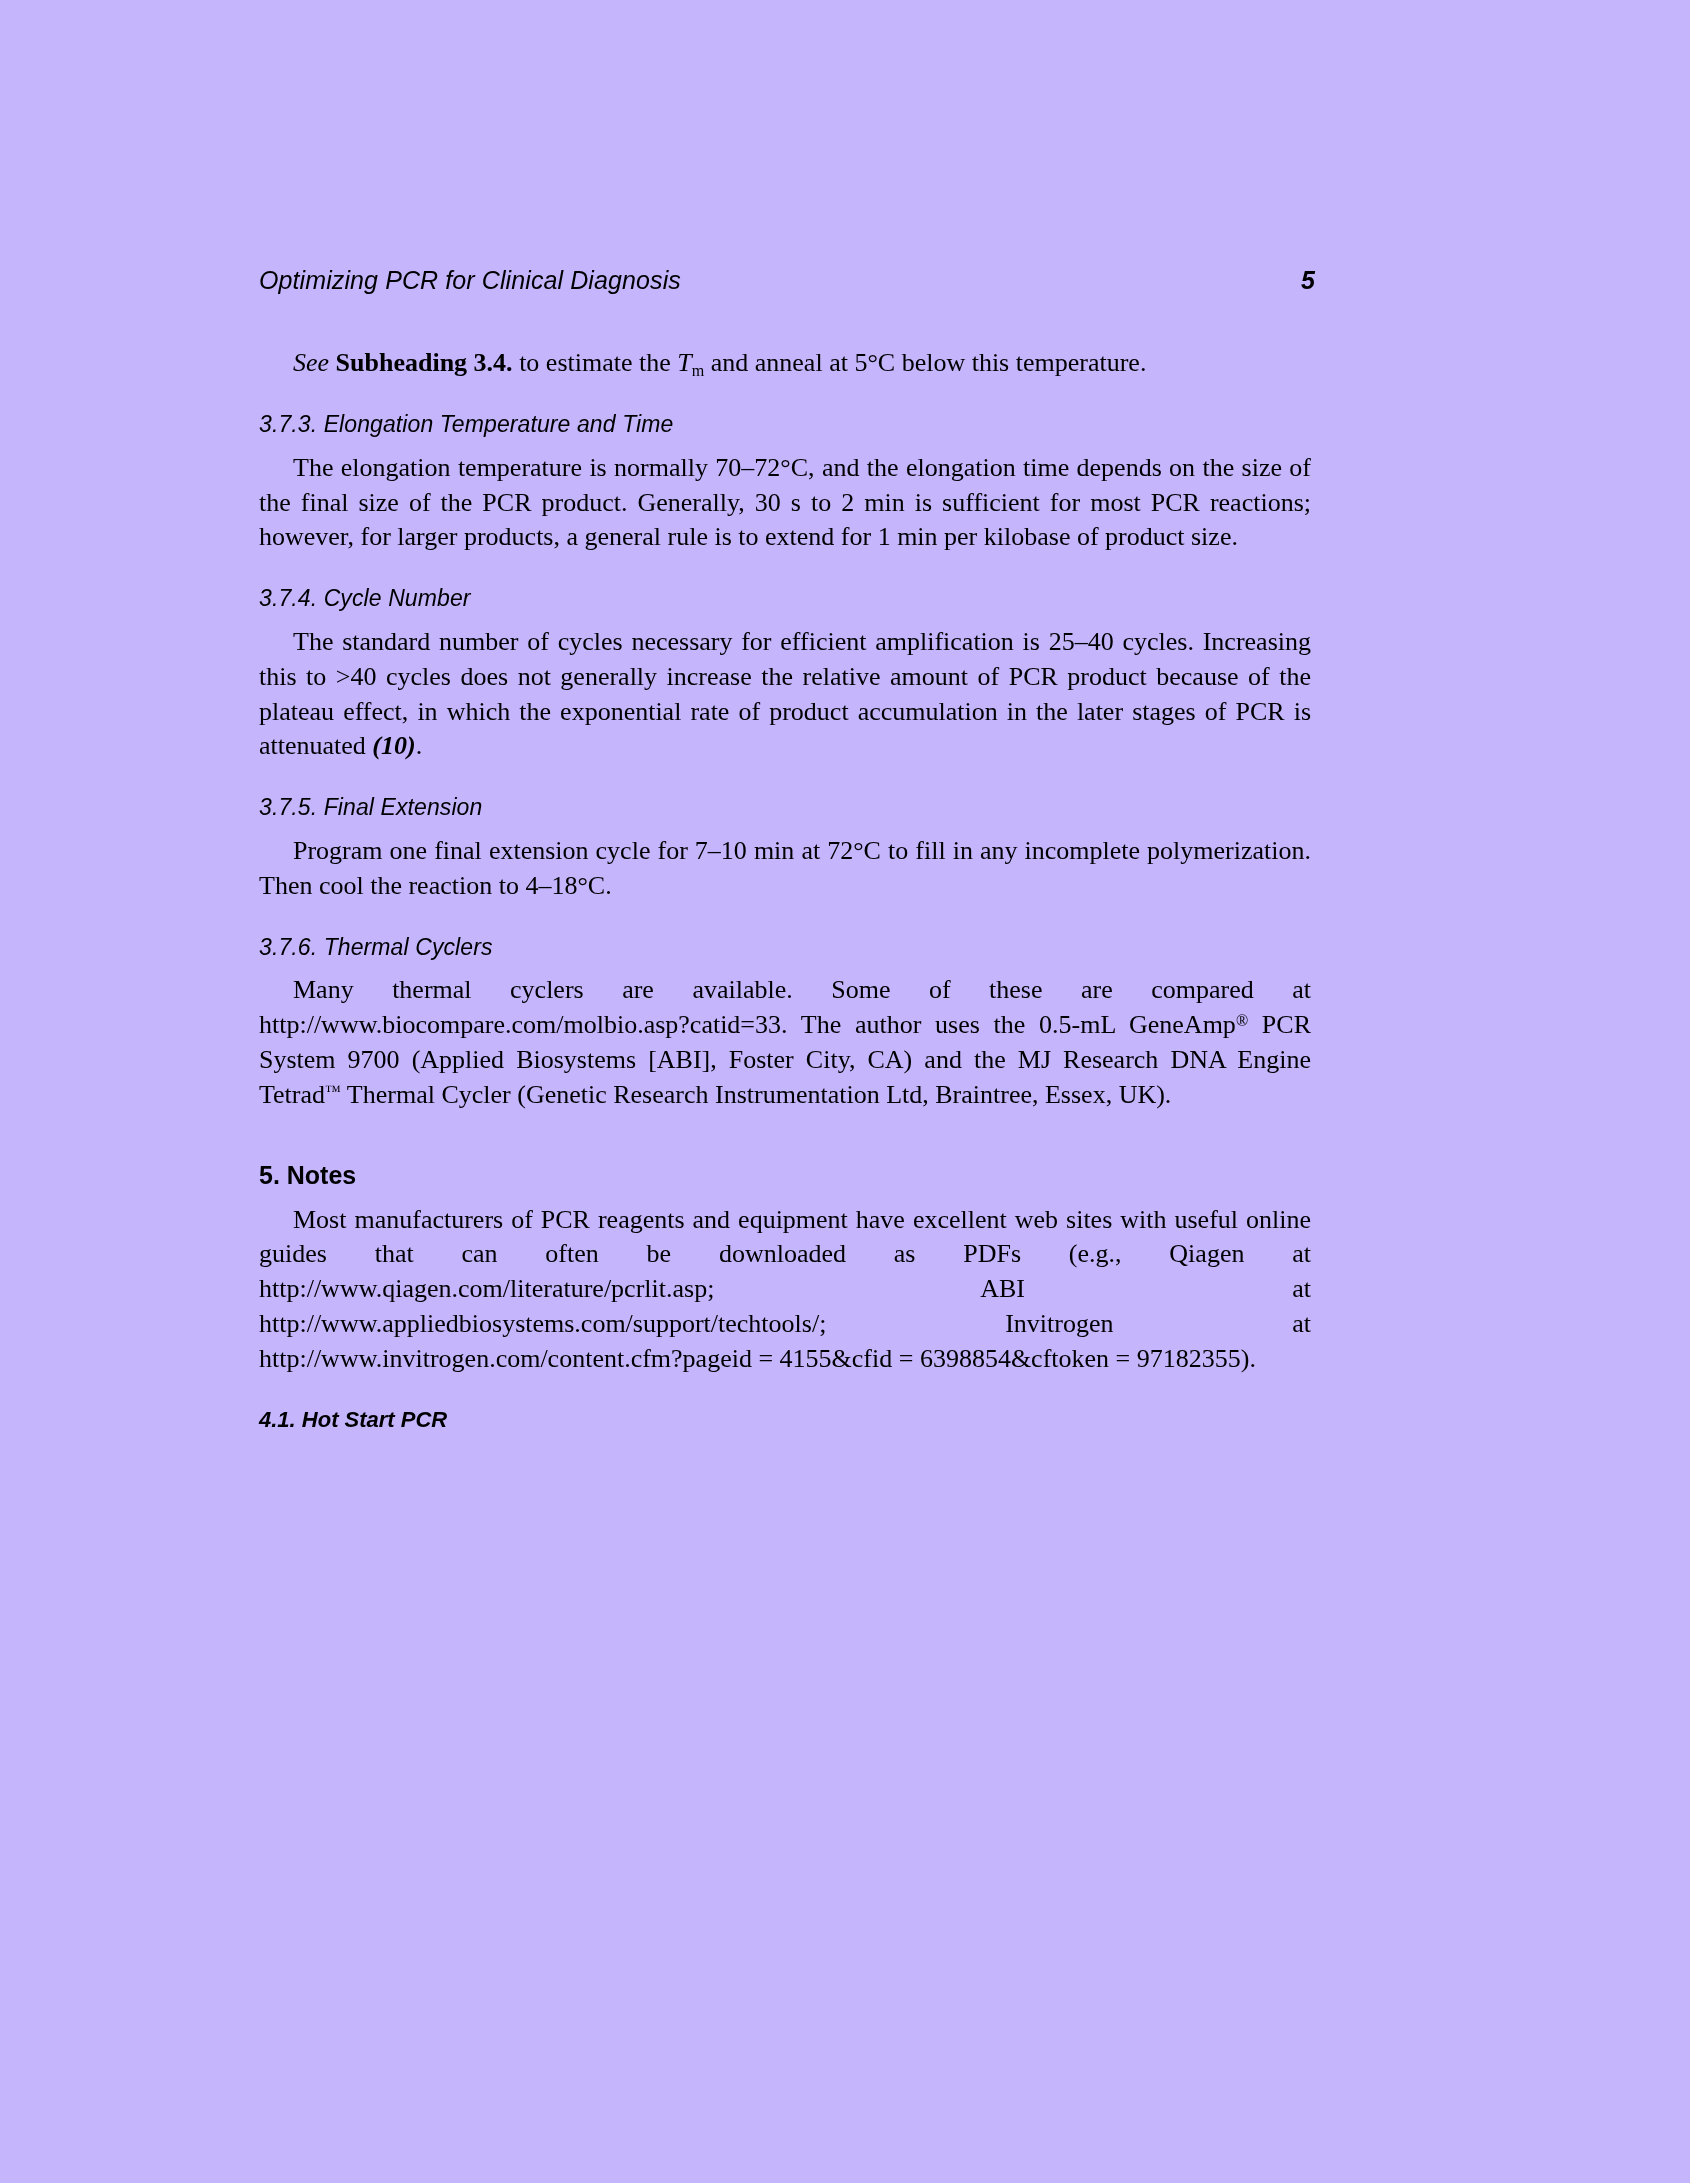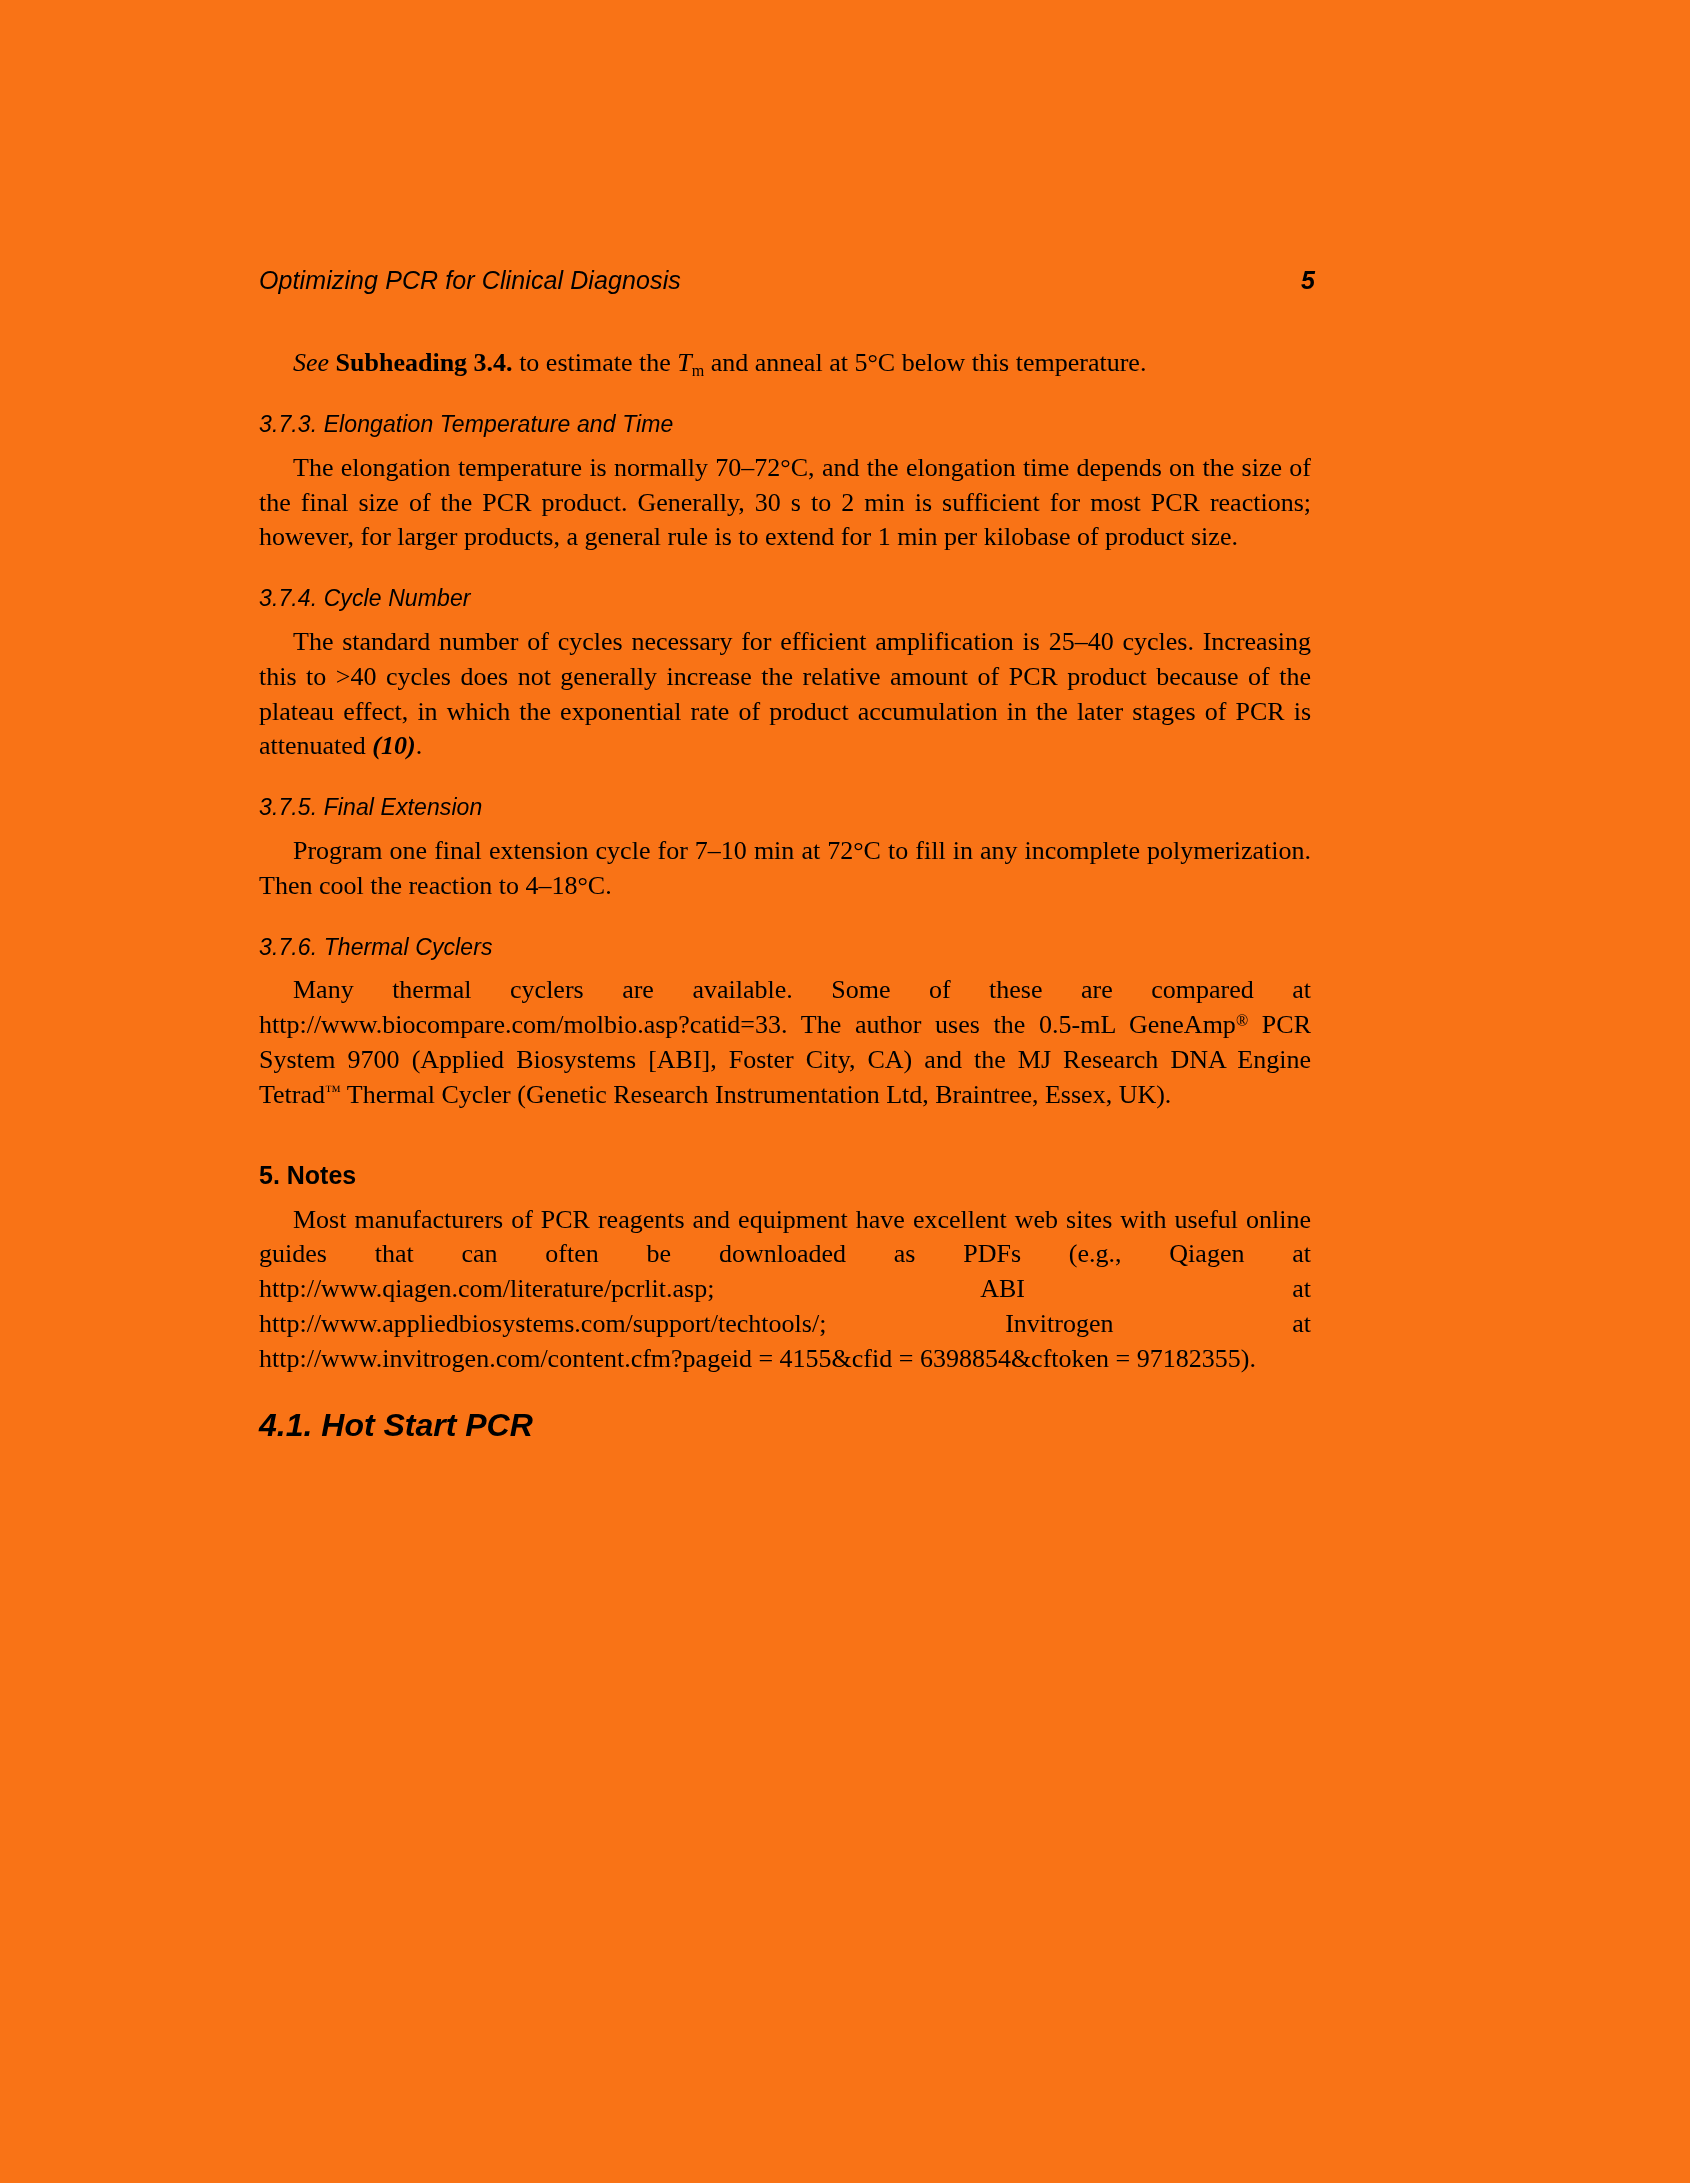--- a/index.html
+++ b/index.html
@@ -12,21 +12,21 @@
     height: 2183px;
     font-family: "Liberation Serif", serif;
     color: #000000;
     position: relative;
   }
   .page {
     position: absolute;
     left: 0; top: 0;
     width: 1690px;
     height: 2183px;
-    background: #f97316;
+    background: #c4b5fd;
   }
   .content {
     position: absolute;
     left: 259px;
     top: 266px;
     width: 1056px;
   }
   
   .runhead {
     display: flex;
@@ -58,21 +58,21 @@
   h2.sec {
     font-family: "Liberation Sans", sans-serif;
     font-weight: bold;
     font-size: 25px;
     margin: 0 0 12.7px 0;
   }
   h3.secsub {
     font-family: "Liberation Sans", sans-serif;
     font-weight: bold;
     font-style: italic;
-    font-size: 32px;
+    font-size: 22px;
     margin: 0 0 9px 0;
   }
   p.body {
     font-family: "Liberation Serif", serif;
     font-size: 26px;
     line-height: 1.34;
     margin: 0 4px 30px 0;
     text-align: justify;
     text-indent: 34px;
     -webkit-hyphens: none;

